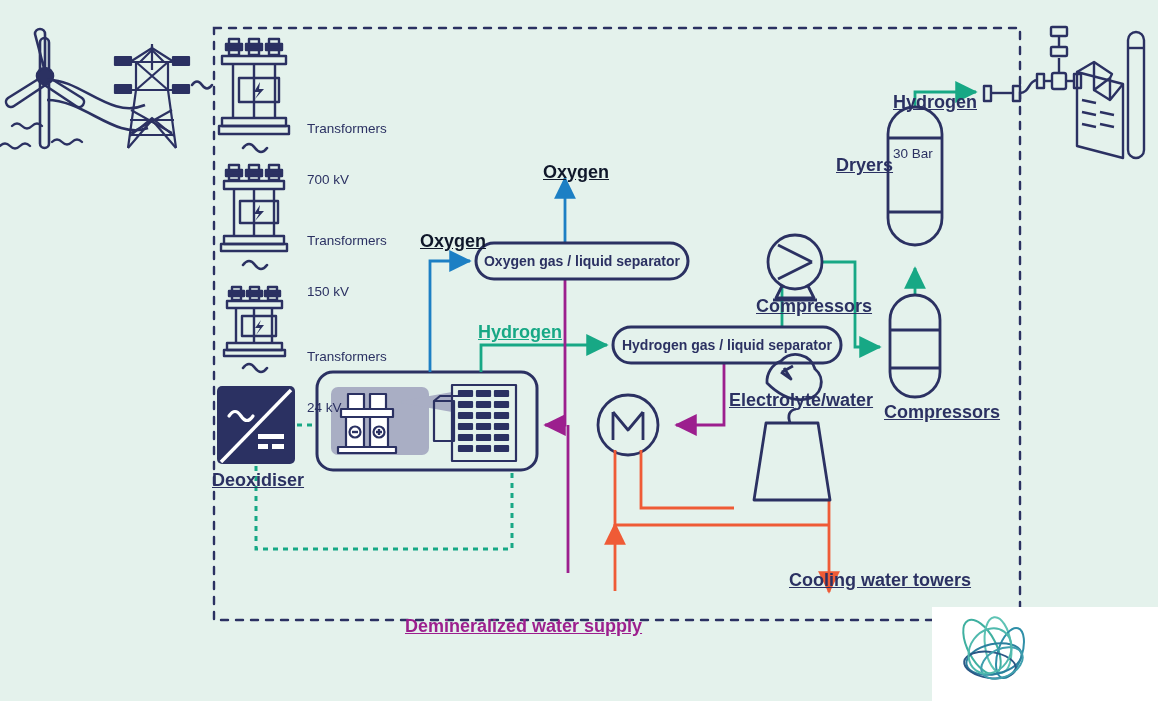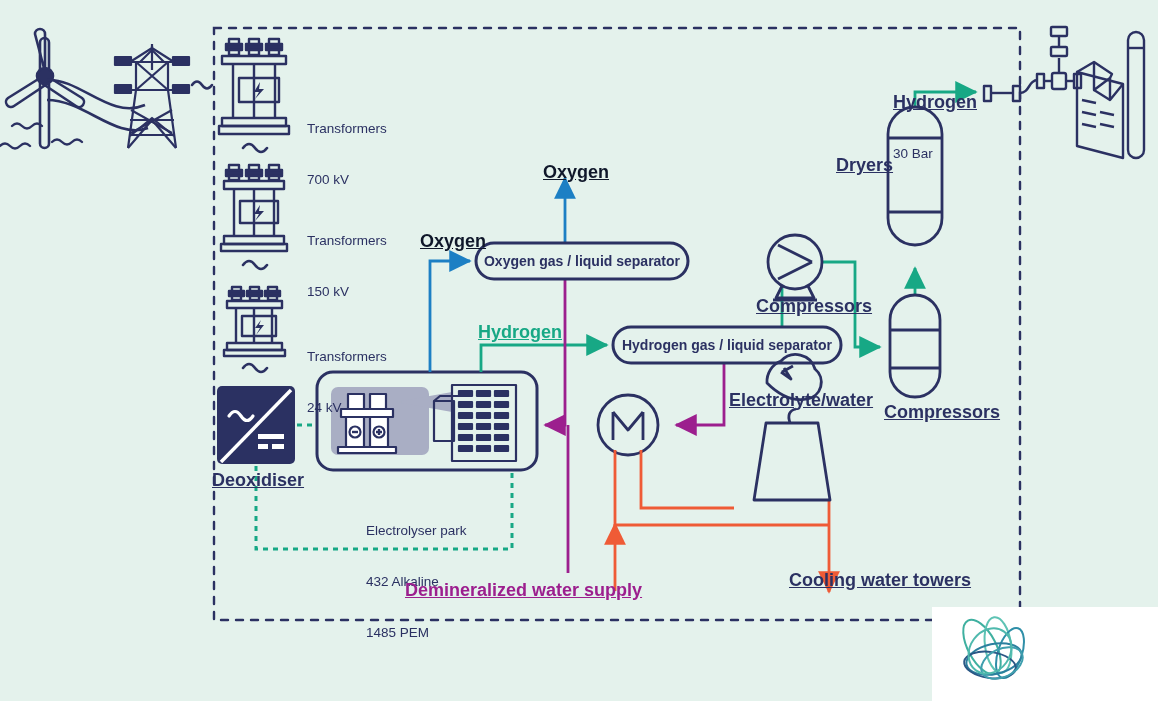--- a/index.html
+++ b/index.html
@@ -12,21 +12,21 @@
   #stage{position:relative;width:1158px;height:701px;background:#e4f2ec;}
   #logo-plate{
     position:absolute;left:932px;top:607px;width:226px;height:94px;
     background:#ffffff;
   }
   svg.layer{position:absolute;left:0;top:0;width:1158px;height:701px;}
   .lbl{position:absolute;font-family:"Liberation Sans",sans-serif;white-space:pre;}
   .lbl.dark{color:#2b3162;}
   .lbl.blue{color:#0f172a;}
   .lbl.teal{color:#17a885;}
-  .lbl.purple{color:#9c1f8e;}
+  .lbl.purple{color:#9c1f8e;margin-top:36px;}
   .t14{font-size:13.5px;line-height:17px;}
   .t13b{font-size:18px;font-weight:bold;text-decoration:underline;}
   .box-label{
     position:absolute;display:flex;align-items:center;justify-content:center;
     color:#2b3162;font-weight:bold;font-size:14px;
   }
 </style>
 </head>
 <body>
 
@@ -328,25 +328,20 @@
     <div>150 kV</div>
   </div>
 
   <div class="lbl dark t14" style="left:307px;top:314px;">
     <div>Transformers</div>
     <div>24 kV</div>
   </div>
 
   <div class="lbl dark t13b" style="left:212px;top:470px;">Deoxidiser</div>
 
-  <div class="lbl dark t14" style="left:366px;top:488px;">
-    <div>Electrolyser park</div>
-    <div>432 Alkaline</div>
-    <div>1485 PEM</div>
-  </div>
 
   <div class="lbl blue t13b" style="left:543px;top:162px;">Oxygen</div>
 
   <div class="lbl blue t13b" style="left:420px;top:231px;">Oxygen</div>
 
   <div class="lbl teal t13b" style="left:478px;top:322px;">Hydrogen</div>
 
   <div class="box-label" style="left:613px;top:327px;width:228px;height:36px;">Hydrogen gas / liquid separator</div>
 
   <div class="box-label" style="left:476px;top:243px;width:212px;height:36px;">Oxygen gas / liquid separator</div>

